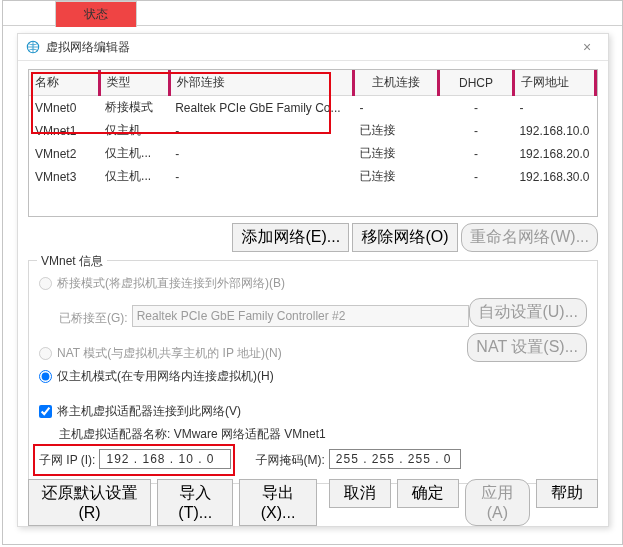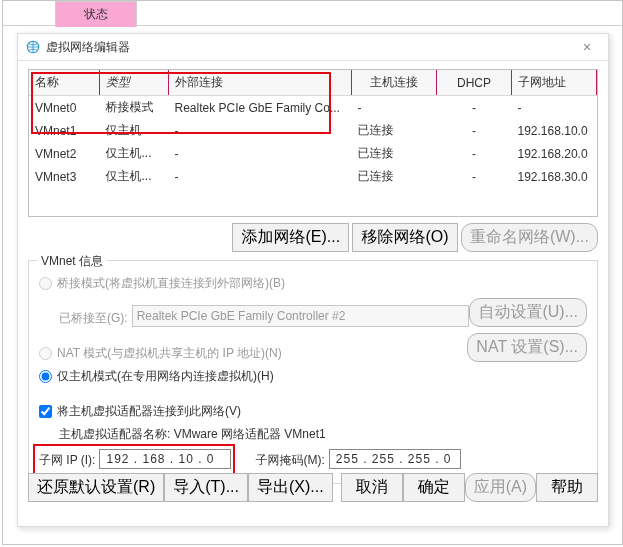--- a/index.html
+++ b/index.html
@@ -1,52 +1,52 @@
 <!DOCTYPE html>
 <html><head>
 <meta charset="utf-8">
 <style>
   html,body{margin:0;padding:0;font-family:"Microsoft YaHei","SimSun",Arial,sans-serif;font-size:12px;color:#333;background:#fff;}
   body{width:623px;height:547px;overflow:hidden;position:relative;}
   .outer{border:1px solid #c5c5c5;margin:0 0 0 2px;height:543px;position:relative;background:#fff;}
   .tab-strip{height:24px;border-bottom:1px solid #d0d0d0;position:relative;background:#fff;}
-  .tab{display:inline-block;padding:4px 28px;border:1px solid #d0d0d0;border-bottom:none;background:#f9a8d4;margin-left:52px;font-size:12px;}
+  .tab{display:inline-block;padding:4px 28px;border:1px solid #d0d0d0;border-bottom:none;background:#ef4444;margin-left:52px;font-size:12px;}
   .dialog{position:absolute;left:14px;top:32px;width:590px;height:492px;border:1px solid #dcdcdc;background:#fff;box-shadow:2px 2px 6px rgba(0,0,0,0.15);}
   .title-bar{height:26px;line-height:26px;padding:0 8px;border-bottom:1px solid #e5e5e5;display:flex;align-items:center;}
   .title-bar .icon{width:14px;height:14px;margin-right:6px;}
   .title-bar .icon svg{display:block;}
   .title-bar .title{flex:1;font-size:12px;}
   .title-bar .close{width:26px;text-align:center;color:#888;font-size:14px;cursor:pointer;}
   .content{padding:8px 10px 6px 10px;}
   .table-wrap{border:1px solid #bfbfbf;height:146px;overflow:hidden;margin-bottom:6px;position:relative;}
   table{width:100%;border-collapse:collapse;font-size:12px;}
-  th{background:#f7f7f7;font-weight:normal;text-align:left;padding:4px 6px;border-bottom:1px solid #d9d9d9;border-right:1px solid #be185d;white-space:nowrap;}
+  th{background:#f7f7f7;font-weight:normal;text-align:left;padding:4px 6px;border-bottom:1px solid #d9d9d9;border-right:3px solid #be185d;white-space:nowrap;}
   td{padding:3px 6px;white-space:nowrap;}
   .c-name{width:58px;}
-  .c-type{width:56px;font-style:italic;}
+  .c-type{width:56px;}
   .c-ext{width:170px;}
   .c-host{width:72px;text-align:center;}
   .c-dhcp{width:62px;text-align:center;}
   .c-sub{}
   .hi-red{position:absolute;border:2px solid #e30613;pointer-events:none;}
   .btn-row{margin-top:2px;text-align:right;}
   button.std{font-size:16px;padding:3px 8px;min-width:84px;background:#f2f2f2;border:1px solid #b5b5b5;cursor:pointer;}
   button.std[disabled]{color:#9b9b9b;cursor:default;background:#f2f2f2;border-radius:11px;}
   .group{border:1px solid #d8d8d8;padding:8px 10px 8px 10px;margin-top:8px;position:relative;}
   .group-title{position:absolute;top:-8px;left:8px;background:#fff;padding:0 4px;font-size:12px;}
   .row{display:flex;align-items:flex-end;margin:6px 0;}
   .row.indent{margin-left:20px;}
   .row label{display:flex;align-items:center;}
   input[type=radio],input[type=checkbox]{margin:0 5px 0 0;}
   .disabled-text{color:#9b9b9b;}
   .field-label{margin-right:4px;}
   .text-ro{border:1px solid #c7c7c7;background:#f7f7f7;padding:3px 4px;flex:1;min-width:50px;font-size:12px;}
   .ip-box{display:flex;align-items:center;border:1px solid #888;padding:2px 6px;background:#fff;font-size:12px;letter-spacing:1px;}
   .right-btn{margin-left:auto;}
-  .bottom-bar{position:absolute;left:10px;right:10px;bottom:24px;display:flex;align-items:flex-end;}
+  .bottom-bar{position:absolute;left:10px;right:10px;bottom:0;display:flex;align-items:flex-start;gap:6px;}
   .bottom-bar .spacer{flex:1;}
 </style>
 </head>
 <body>
 
 <div class="outer">
   <div class="tab-strip">
     <span class="tab">状态</span>
   </div>
 

